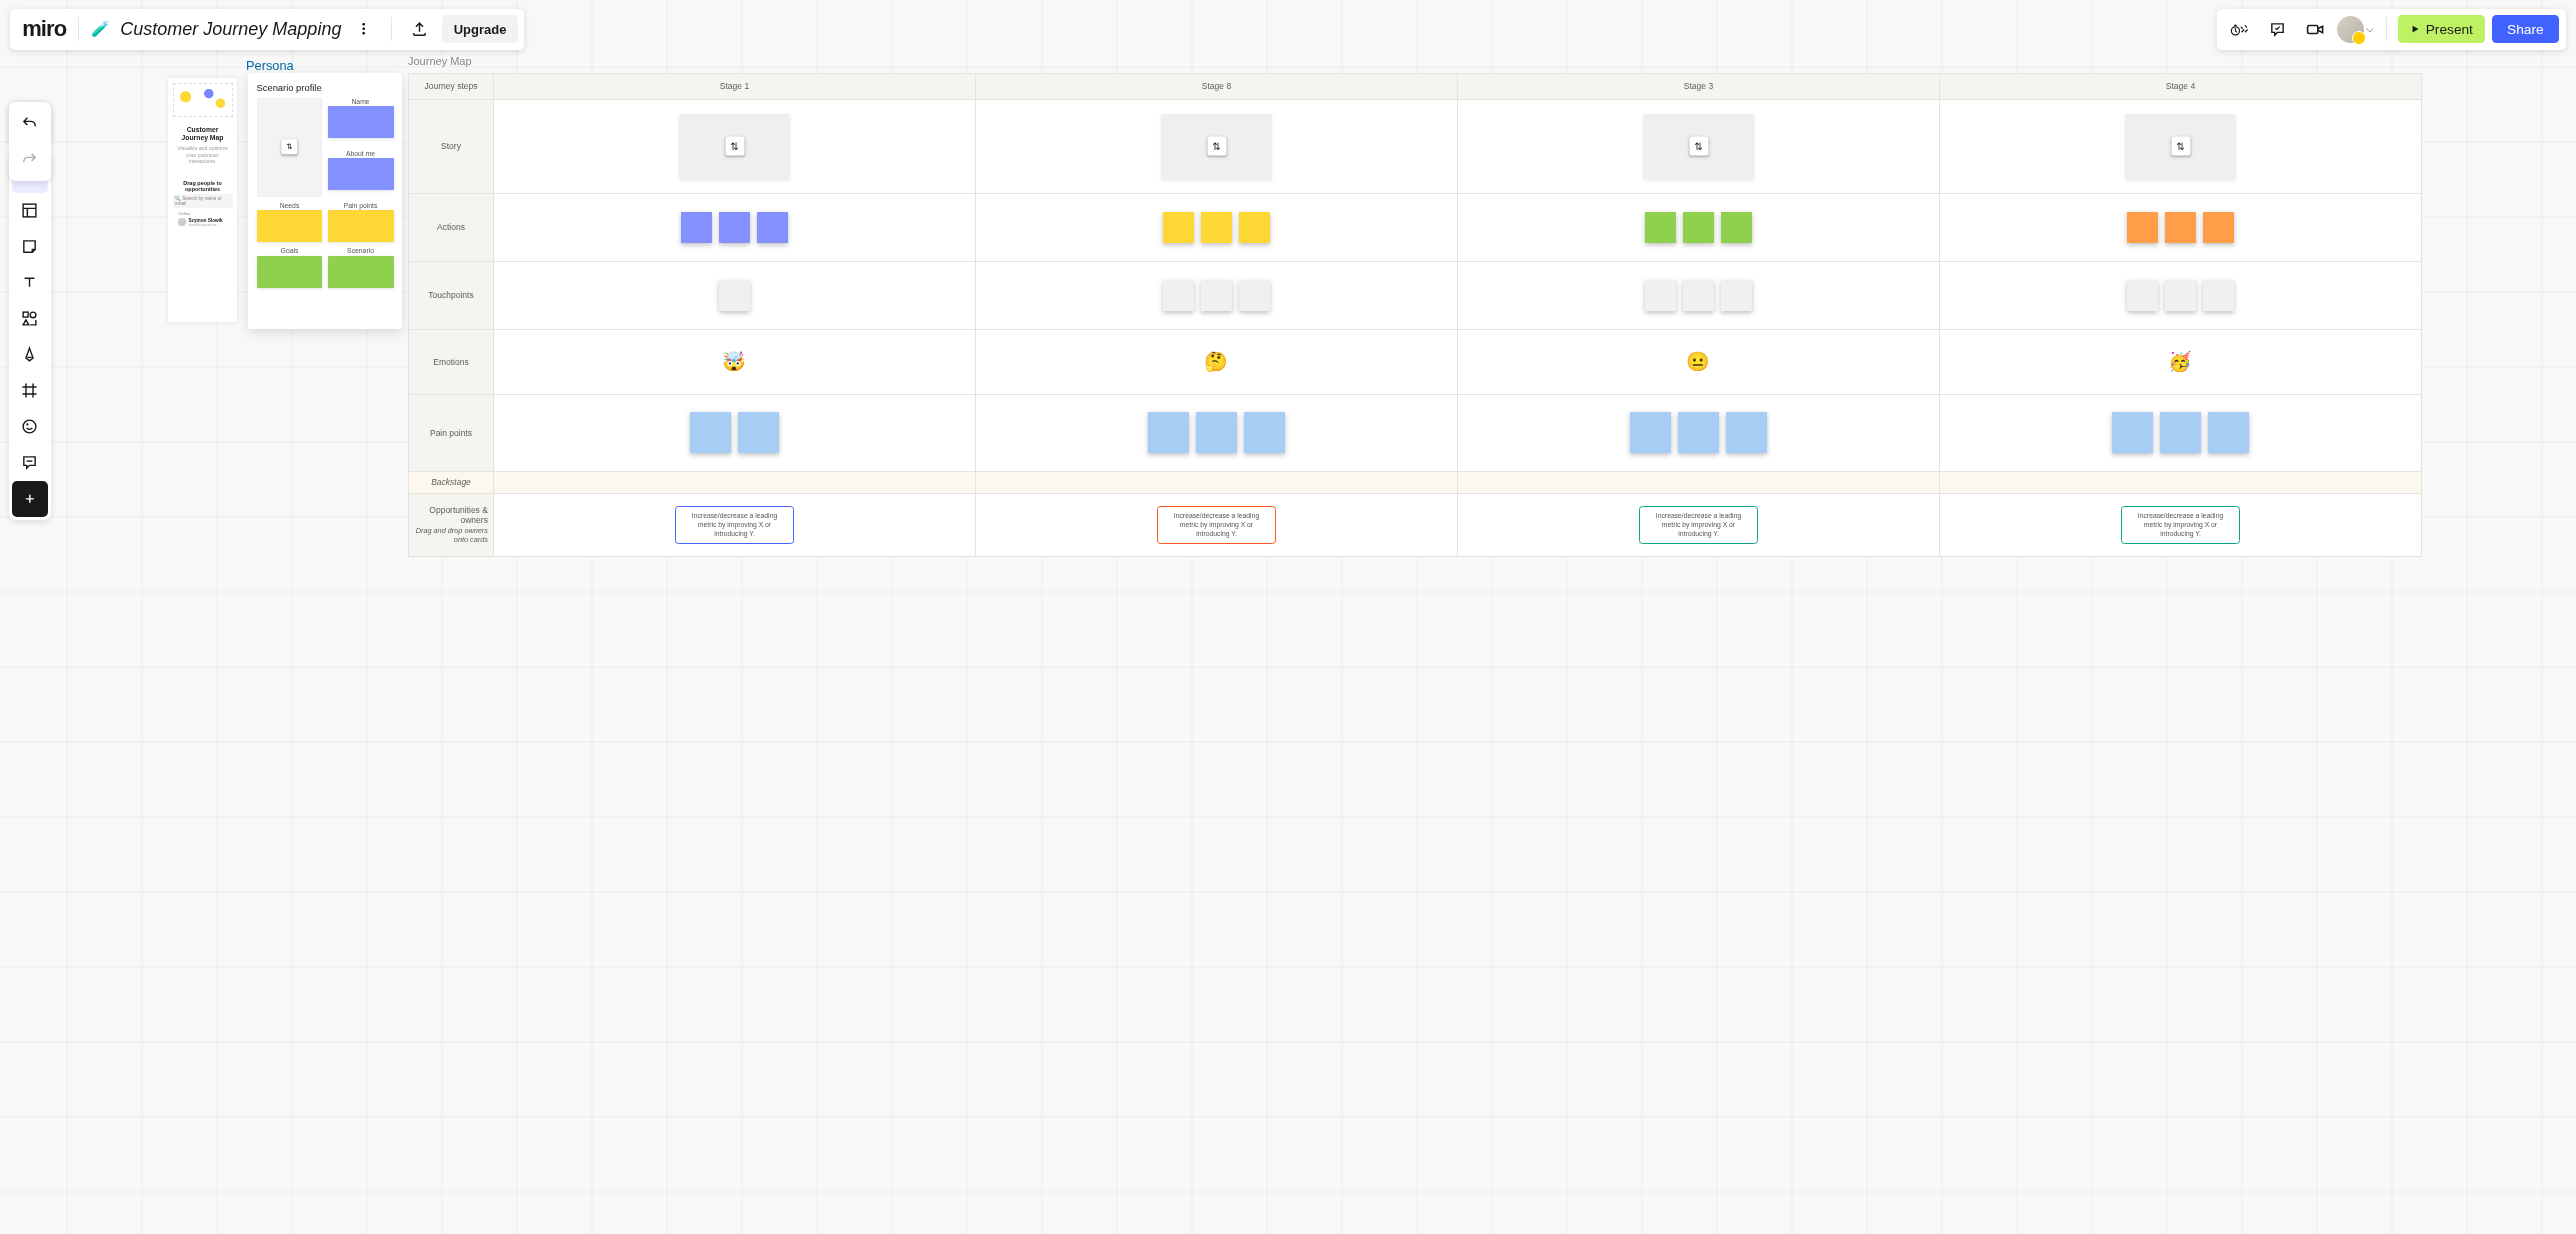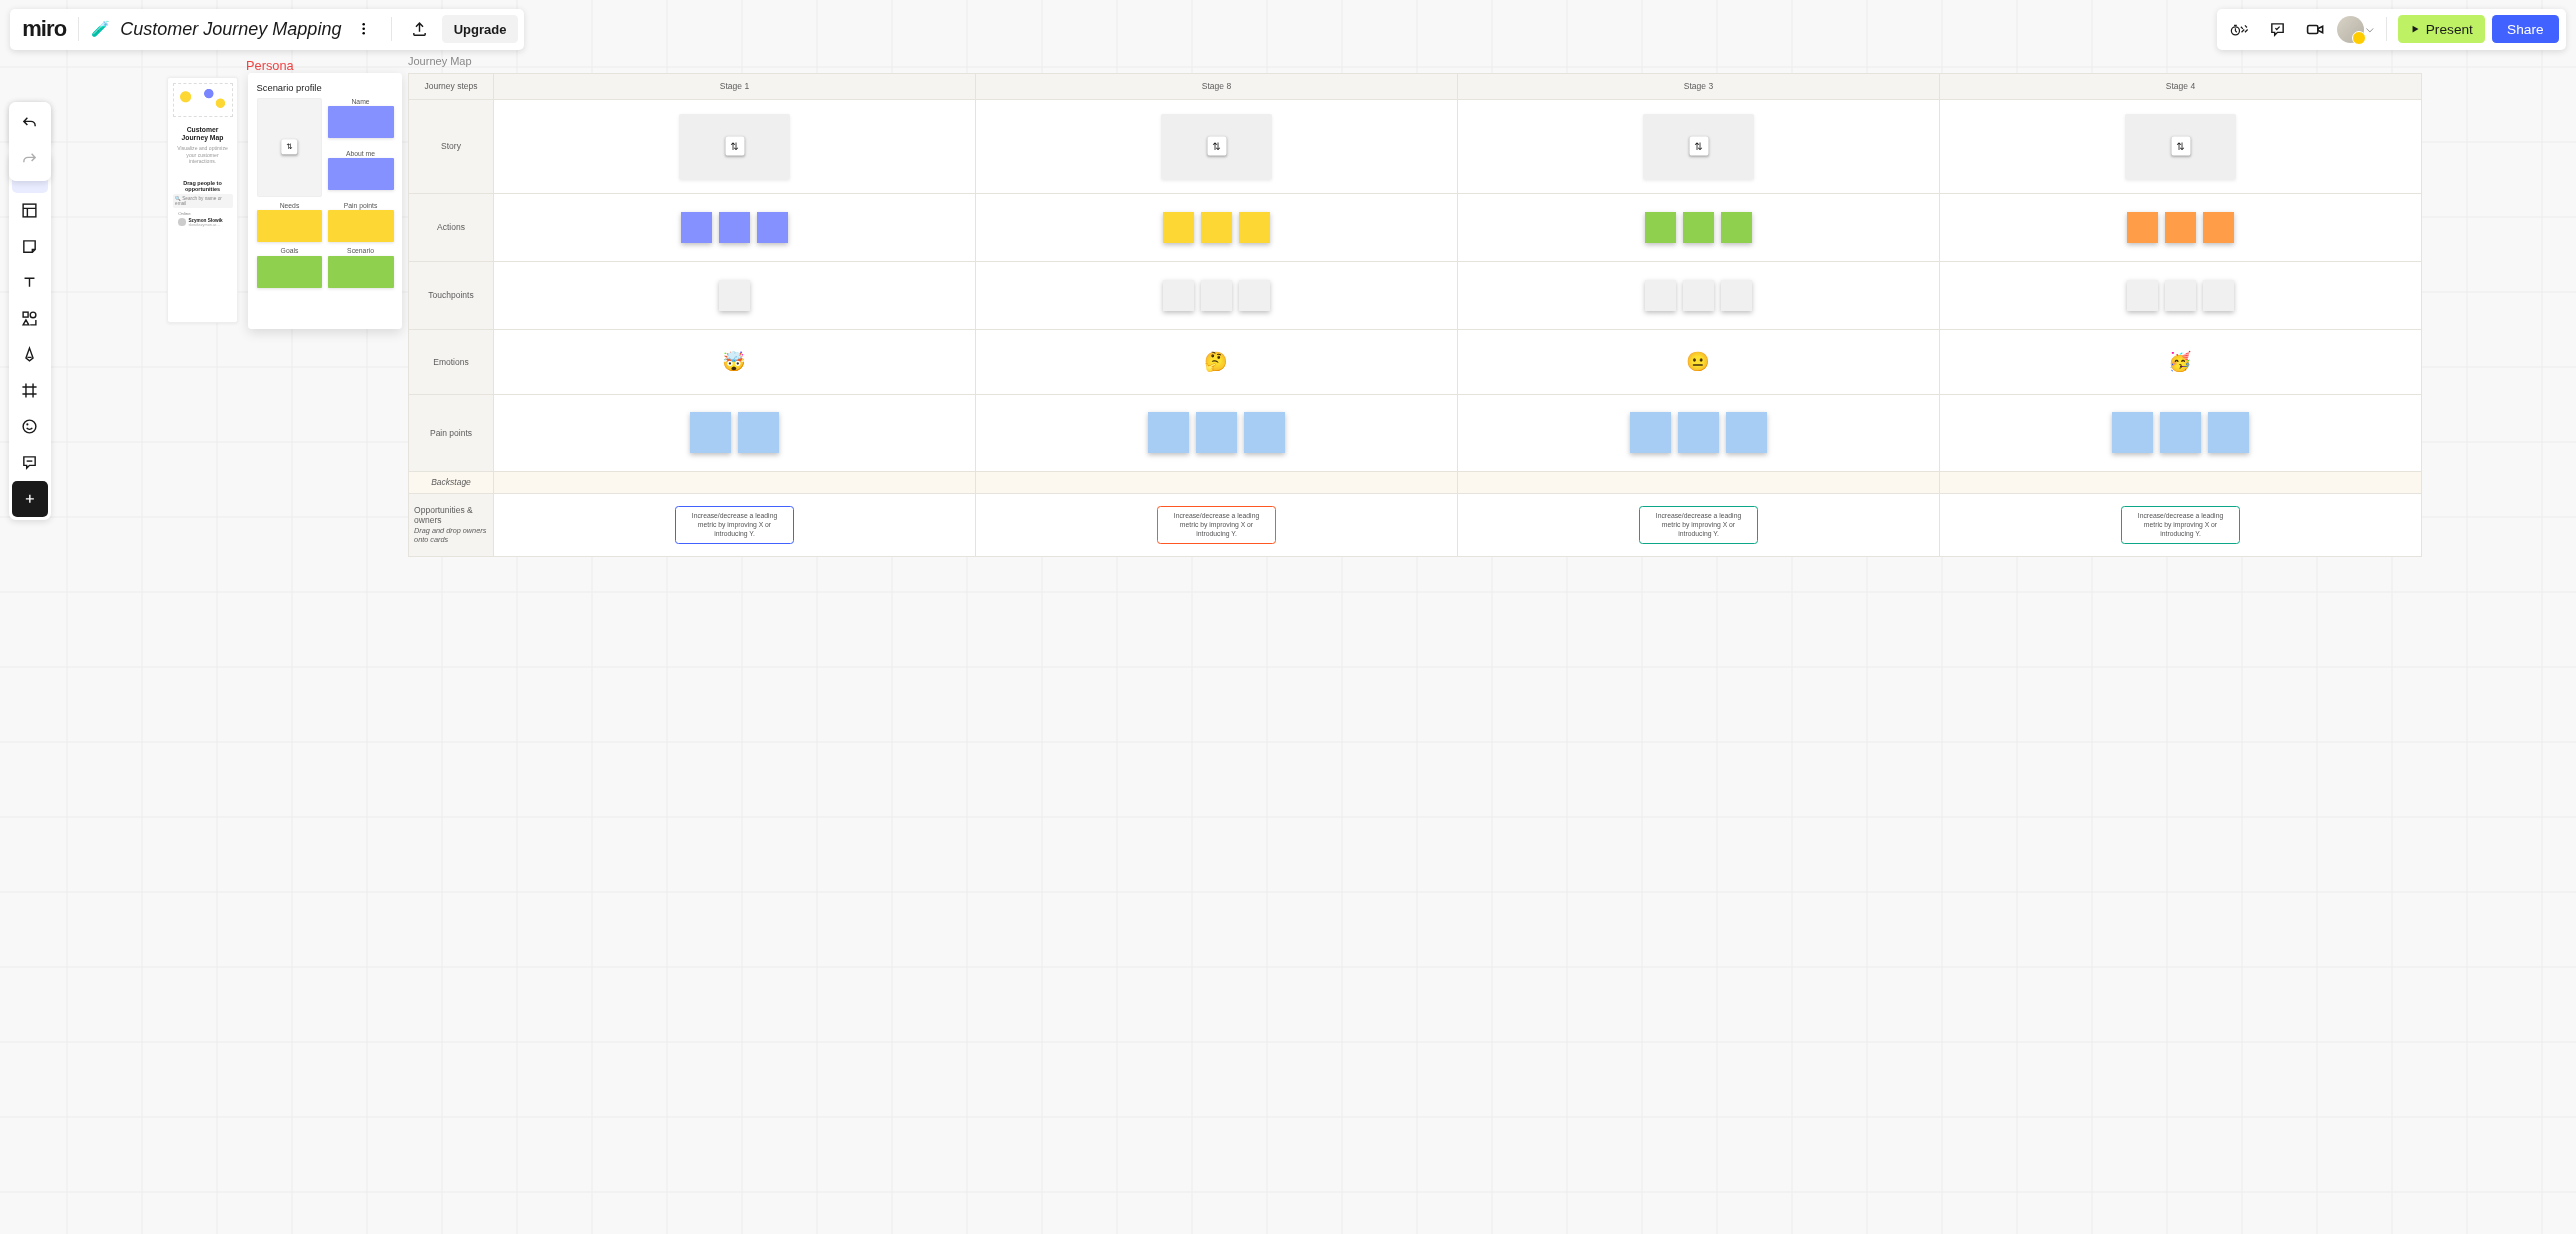--- a/index.html
+++ b/index.html
@@ -39,21 +39,21 @@
     position:absolute;left:8.5px;top:102px;display:flex;flex-direction:column;gap:0;z-index:10;
   }
   .tool-group{background:#fff;border-radius:6.8px;box-shadow:0 1.7px 6.8px rgba(0,0,0,.12);padding:3.4px;display:flex;flex-direction:column;gap:0;margin-bottom:8.5px;}
   .tool{width:36px;height:36px;display:flex;align-items:center;justify-content:center;border-radius:5.1px;cursor:pointer;}
   .tool.selected{background:#e9ecff;}
   .tool.dark{background:#1a1a1a;color:#fff;}
   .sparkle{color:#5b7fff;font-size:15.4px;}
   .undo-group{position:absolute;left:8.5px;bottom:15.4px;}
   
   .canvas{position:absolute;inset:0;}
-  .section-label{position:absolute;font-size:12.8px;color:#ef4444;font-weight:400;}
+  .section-label{position:absolute;font-size:12.8px;color:#0369a1;font-weight:400;}
   
   .persona-preview{
     position:absolute;left:167px;top:77px;width:71px;height:246px;background:#fff;border:0.9px solid #eee;
     border-radius:2.6px;display:flex;flex-direction:column;align-items:center;padding:5.1px;
     box-shadow:0 0.9px 3.4px rgba(0,0,0,.06);
   }
   .pp-art{width:60px;height:34px;background:
     radial-gradient(circle at 20% 40%,#fdd835 0 5.1px,transparent 6px),
     radial-gradient(circle at 60% 30%,#7986ff 0 4.3px,transparent 5.1px),
     radial-gradient(circle at 80% 60%,#fdd835 0 4.3px,transparent 5.1px),
@@ -103,21 +103,21 @@
   .jm-rowlabel.backstage{font-style:italic;}
   .jm-cell.opp{height:63px;}
   .story-img{width:111px;height:65px;background:#efefef;border-radius:1.7px;position:relative;box-shadow:0 1.7px 3.4px rgba(0,0,0,.08);}
   .story-img .swap-badge{width:19px;height:19px;font-size:10.2px;}
   .sticky-row{display:flex;gap:6.8px;}
   .sticky{width:31px;height:31px;filter:drop-shadow(0 2.6px 2.6px rgba(0,0,0,.25));}
   .sticky.white,.sticky-l.white{background:#f0f0f0;}
   .sticky.wide{width:41px;height:41px;}
   .emoji{font-size:19px;}
   .opp-card{border:1.3px solid;border-radius:3.4px;padding:4.3px 7.7px;font-size:6.8px;color:#555;line-height:1.35;width:119px;text-align:center;}
-  .rowlabel-multi{flex-direction:column;text-align:left;gap:1.7px;}
+  .rowlabel-multi{flex-direction:column;text-align:right;gap:1.7px;}
   .rowlabel-multi .sub{font-style:italic;font-size:7.3px;}
 </style>
 </head>
 <body>
 
 <div class="canvas-bg"></div>
 
 <div class="header">
   <span class="logo">miro</span>
   <div class="sep"></div>

